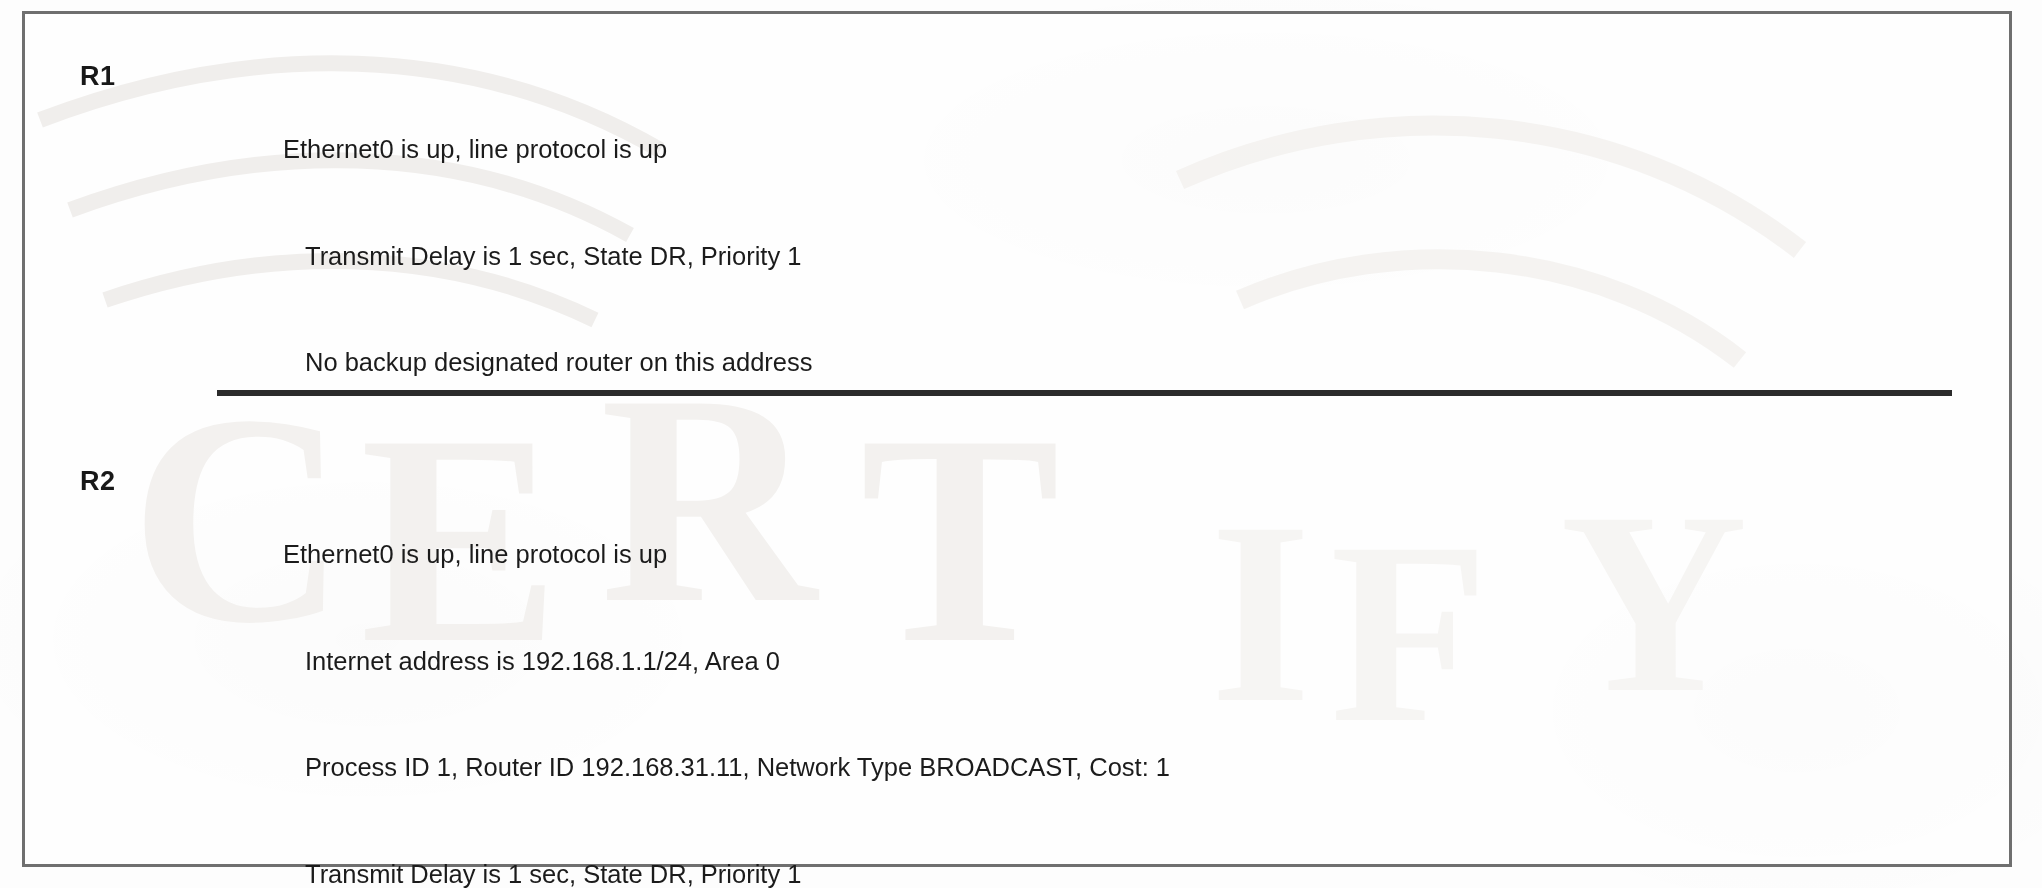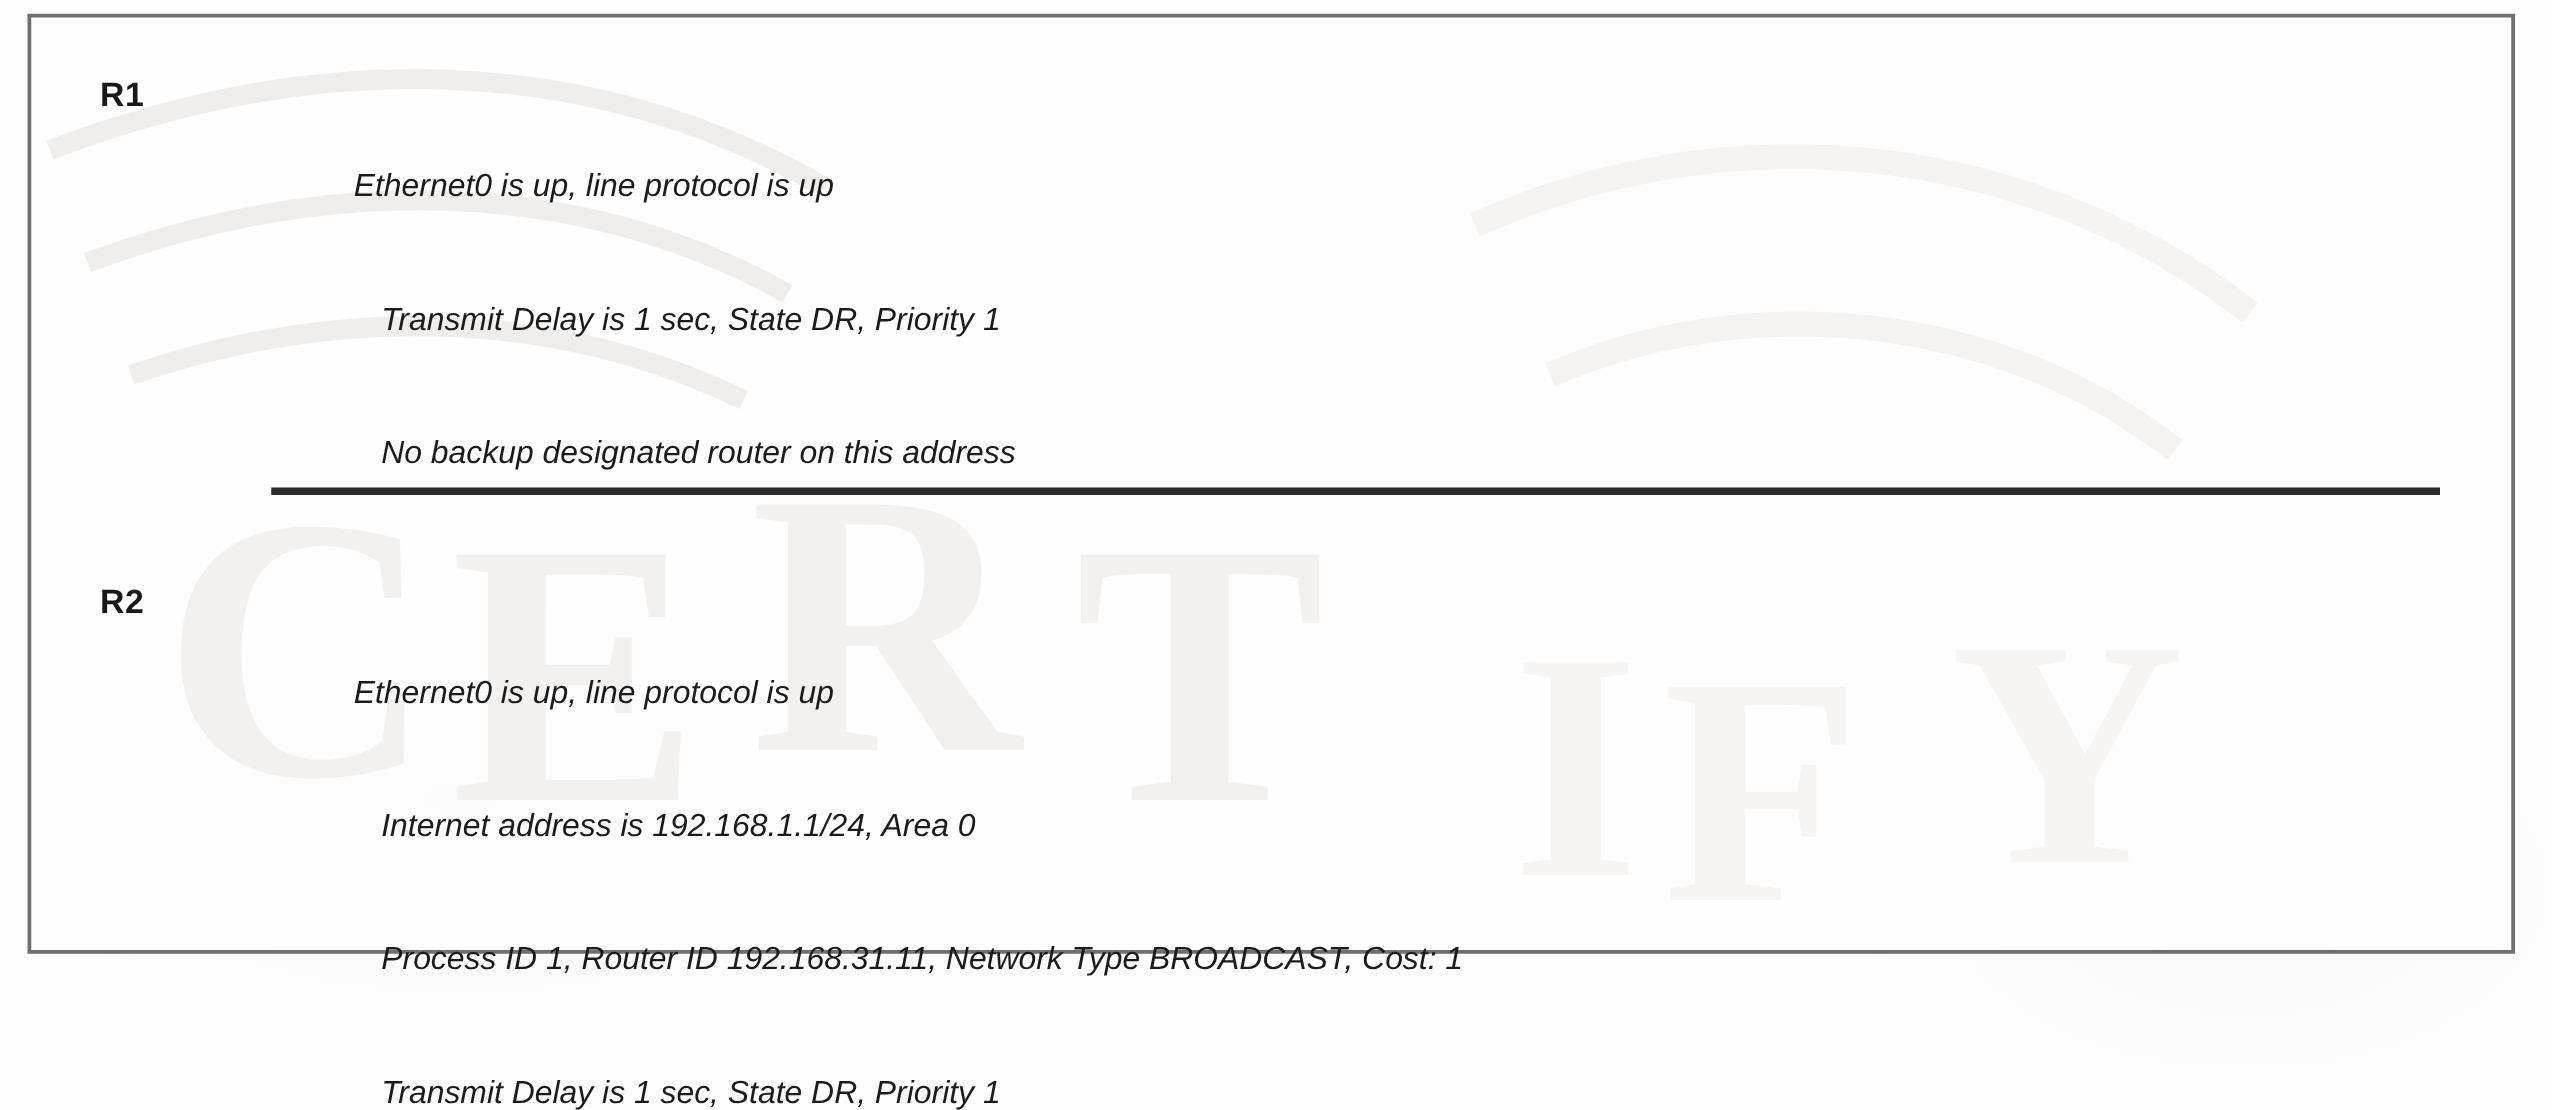--- a/index.html
+++ b/index.html
@@ -44,21 +44,21 @@
       radial-gradient(ellipse 700px 260px at 62% 18%, rgba(0,0,0,0.018), rgba(0,0,0,0) 70%),
       radial-gradient(ellipse 500px 300px at 88% 80%, rgba(0,0,0,0.02), rgba(0,0,0,0) 70%);
   }
 
   
   #output-box {
     position: absolute;
     left: 22px;
     top: 11px;
     width: 1990px;
-    height: 752px;
+    height: 856px;
     border: 3px solid #6f6f6f;
     box-sizing: border-box;
     background: rgba(255,255,255,0.55);
     z-index: 2;
   }
 
   .router-block {
     position: absolute;
     left: 0;
     width: 100%;
@@ -80,21 +80,20 @@
     position: absolute;
     left: 258px;
     top: 0;
     font-size: 25.5px;
     line-height: 35.5px;
     color: #1b1b1b;
     white-space: pre;
   }
   .router-lines .line {
     white-space: pre;
-    font-style: italic;
   }
   .router-lines .line.indented {
     padding-left: 22px;
   }
 
   
   #section-divider {
     position: absolute;
     left: 192px;
     top: 376px;

